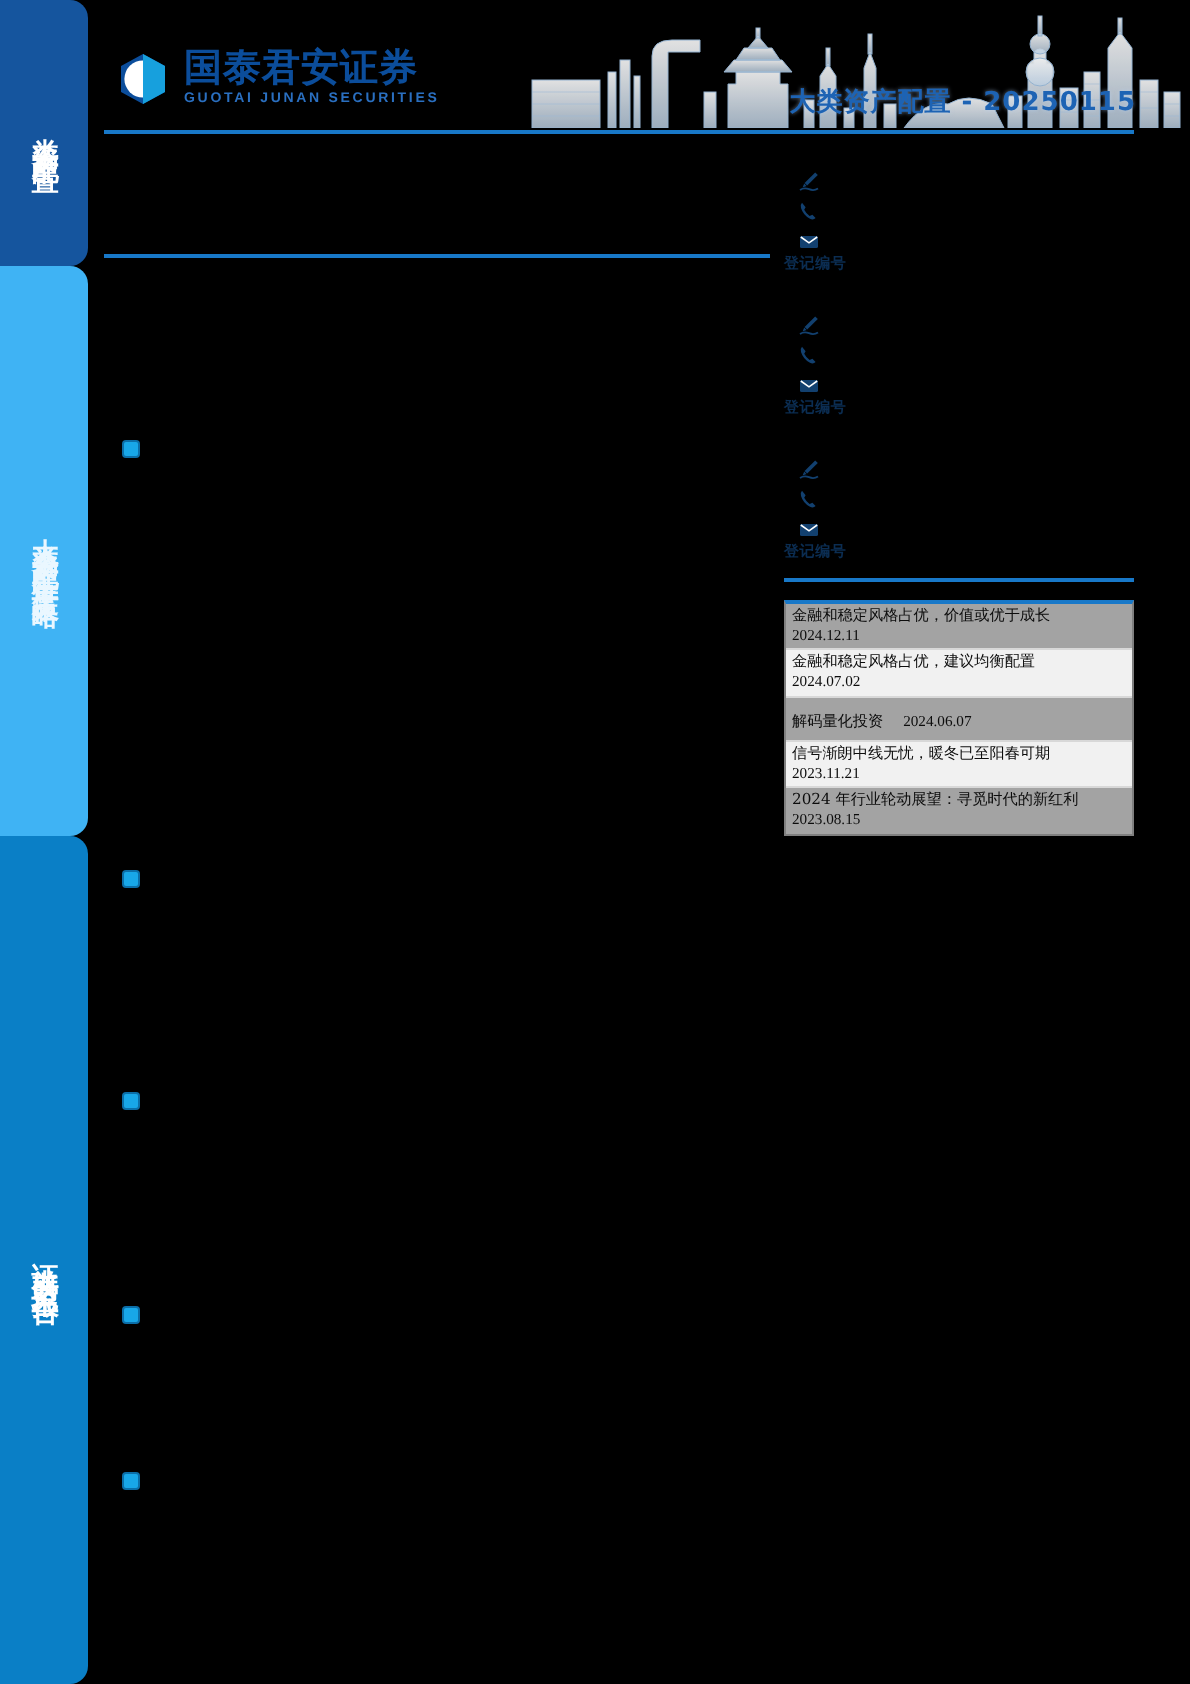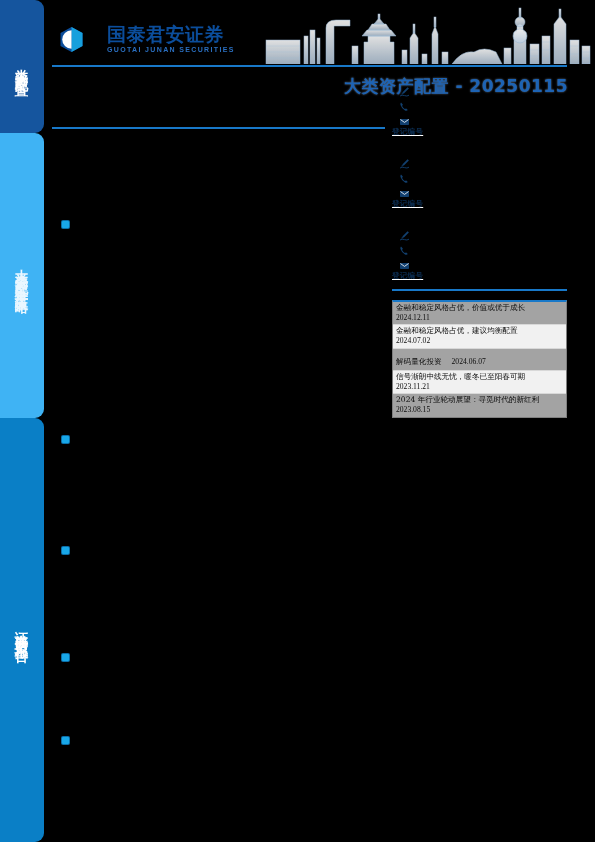--- a/index.html
+++ b/index.html
@@ -59,21 +59,21 @@
     top: 0;
     right: 0;
     height: 70px;
   }
   #logo-block {
     position: absolute;
     left: 14px;
     top: 25px;
     display: flex;
     align-items: center;
-    gap: 22px;
+    gap: 7px;
   }
   #logo-mark {
     width: 27px;
     height: 27px;
     position: relative;
     flex: none;
   }
   #logo-text { display: flex; flex-direction: column; justify-content: center; }
   #logo-cn {
     font-size: 19px;
@@ -98,28 +98,27 @@
     left: 220px;
     top: 6px;
     width: 331px;
     height: 58px;
     opacity: 0.93;
   }
   #header-caption {
     position: absolute;
     right: 27px;
     top: 42px;
-    font-size: 17px;
+    font-size: 13px;
     font-weight: 700;
     color: #1d63b4;
     letter-spacing: 0.5px;
     white-space: nowrap;
     font-family: "DejaVu Sans", "Liberation Sans", sans-serif;
     text-shadow: 0 0 2px rgba(180,210,245,0.55);
-    margin-top: 33px;
   }
 
   
   .rule {
     position: absolute;
     background: #1878c8;
   }
   #rule-top    { left: 52px;  top: 65px;  width: 515px; height: 2px; }
   #rule-mid    { left: 52px;  top: 127px; width: 333px; height: 2px; }
   #rule-right  { left: 392px; top: 289px; width: 175px; height: 2px; }
@@ -159,21 +158,20 @@
   #analysts {
     position: absolute;
     left: 392px;
     top: 70px;
     width: 175px;
   }
   .analyst {
     position: relative;
     margin-bottom: 7px;
     height: 65px;
-    text-decoration: underline;
   }
   .analyst-name {
     font-size: 8.5px;
     font-weight: 700;
     color: #0b2d52;
     line-height: 1.3;
     height: 11px;
   }
   .analyst-line {
     display: flex;

